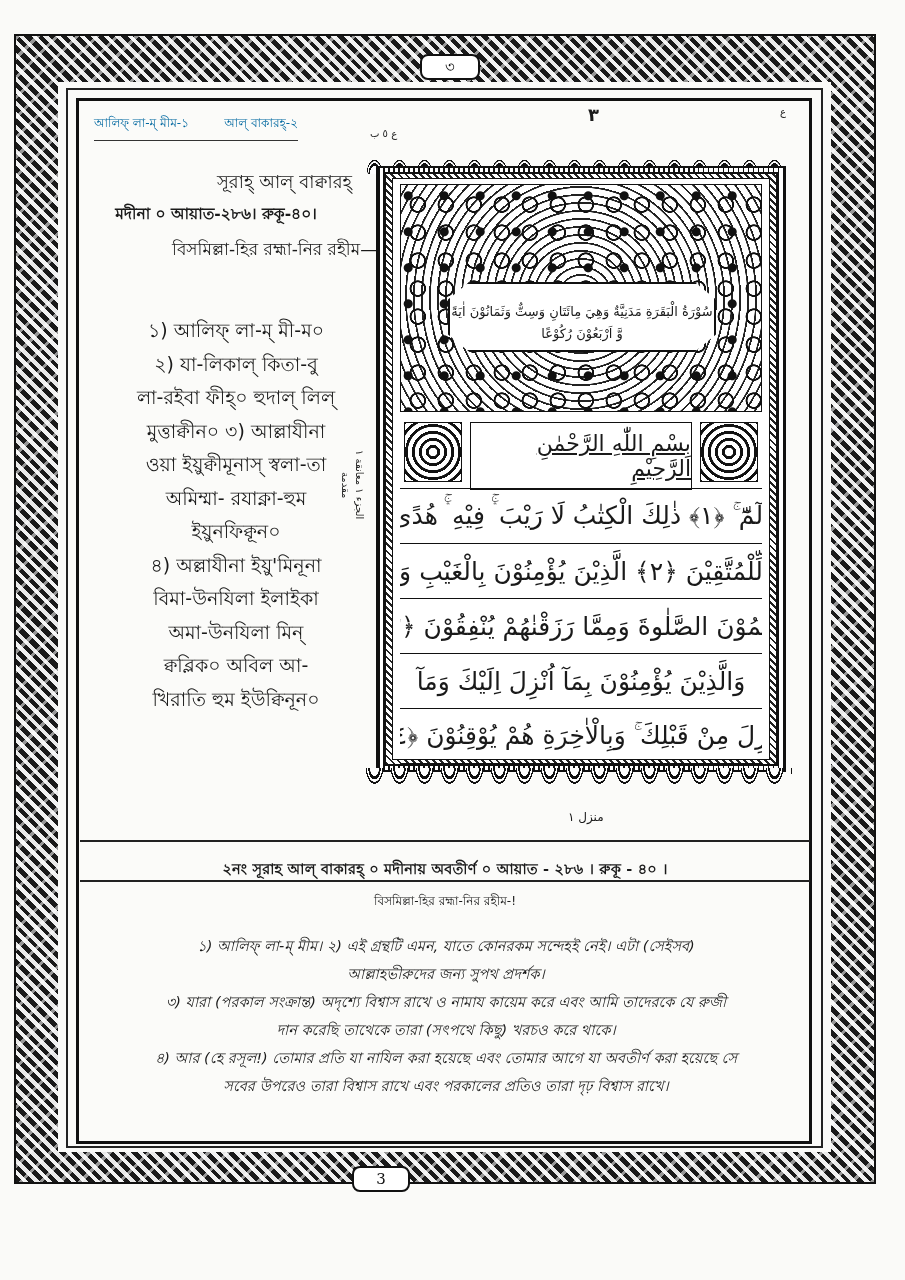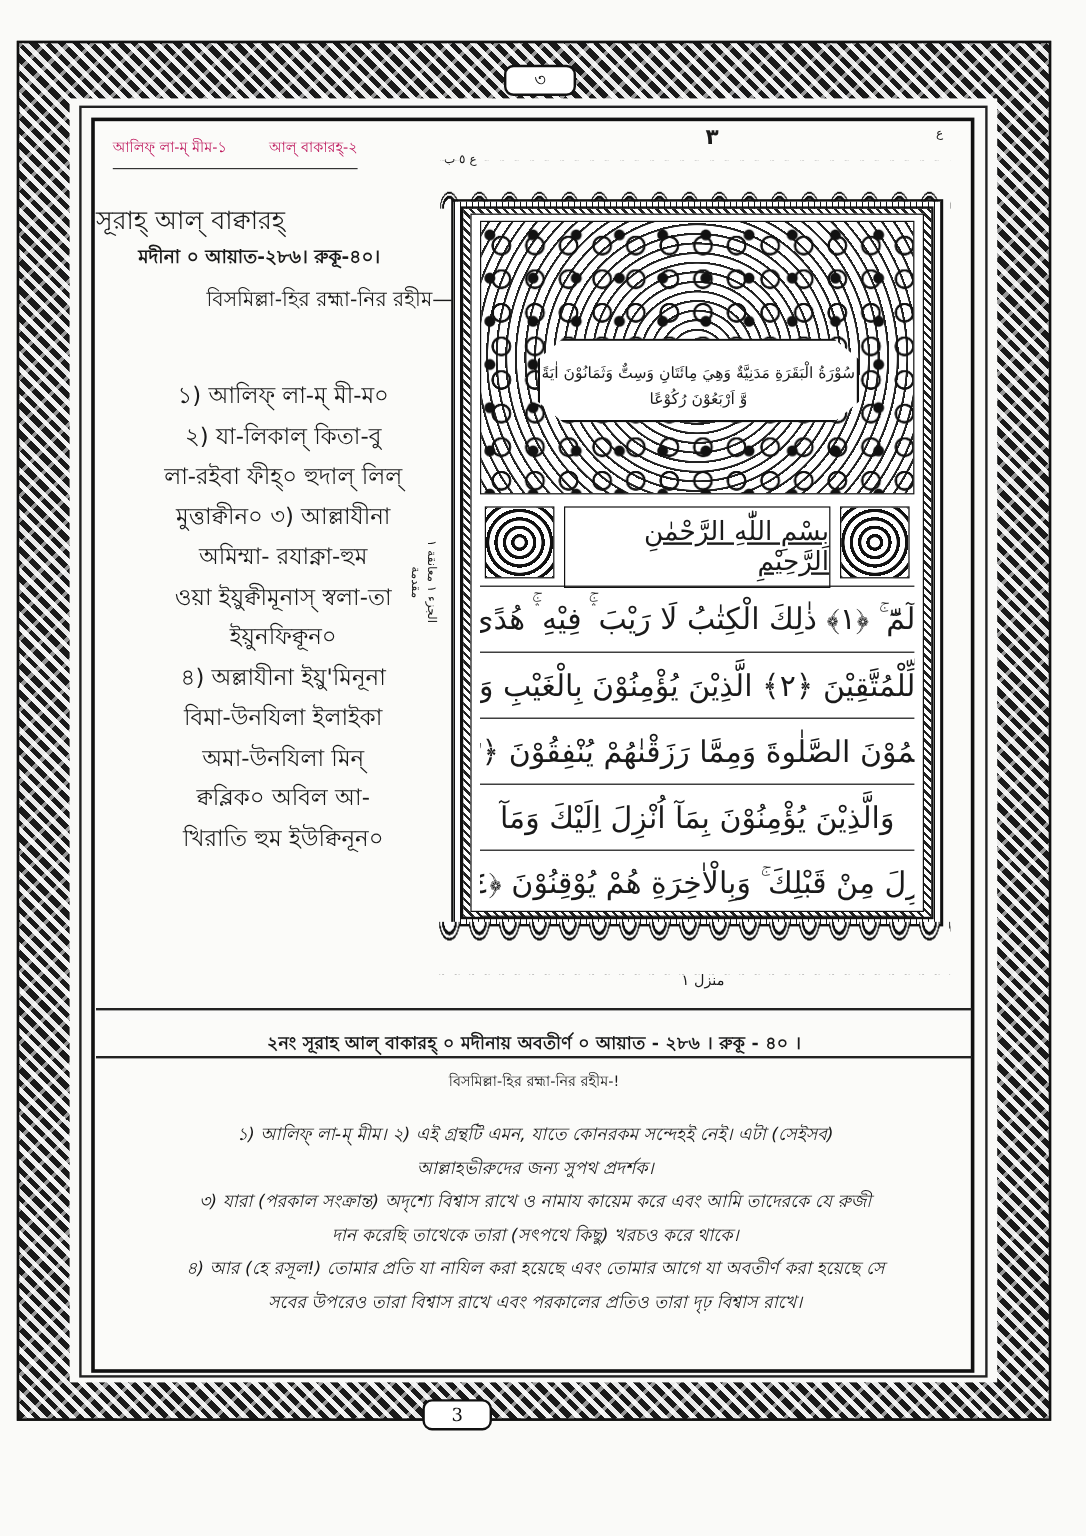--- a/index.html
+++ b/index.html
@@ -20,23 +20,23 @@
   .frame-outer { position:absolute; left:66px; top:88px; width:757px; height:1060px; border:2px solid #222; box-sizing:border-box; }
   .frame { position:absolute; left:76px; top:98px; width:736px; height:1046px; border:3px solid #111; box-sizing:border-box; background:#fbfbf9; }
 
   .top-tab, .bottom-tab { position:absolute; background:#fff; border:2px solid #111; border-radius:8px;
     font-family:"DejaVu Serif", serif; font-size:15px; text-align:center; color:#111; }
   .top-tab { left:420px; top:54px; width:56px; height:22px; line-height:22px; }
   .bottom-tab { left:352px; top:1166px; width:54px; height:22px; line-height:22px; }
 
   
   .left-col { position:absolute; left:80px; top:104px; width:268px; height:730px; }
-  .running-head { position:absolute; left:14px; top:10px; width:204px; font-size:12px; display:flex; justify-content:space-between; color:#be185d; }
+  .running-head { position:absolute; left:14px; top:10px; width:204px; font-size:12px; display:flex; justify-content:space-between; color:#0369a1; }
   .running-rule { position:absolute; left:14px; top:36px; width:204px; border-top:1.5px solid #333; }
-  .surah-title { position:absolute; left:0; top:64px; width:272px; text-align:left; font-size:21px; }
+  .surah-title { position:absolute; left:0; top:64px; width:272px; text-align:right; font-size:18px; }
   .surah-meta { position:absolute; left:0; top:98px; width:272px; text-align:center; font-size:15.5px;font-weight:bold; }
   .bismillah-bn { position:absolute; left:0; top:132px; width:272px; text-align:right; font-size:17px; font-weight:normal;padding-left:32px; }
   .translit { position:absolute; left:0; top:210px; width:272px; text-align:center; font-size:19px; line-height:33.5px; }
   .translit div { white-space:nowrap;padding-left:40px; }
 
   
   .arabic-zone { position:absolute; left:340px; top:104px; width:468px; height:735px; }
   .page-num-ar { position:absolute; left:248px; top:0; font-size:18px; font-weight:bold; }
   .corner-note-l { position:absolute; left:30px; top:24px; font-size:10px; }
   .corner-note-r { position:absolute; right:22px; top:2px; font-size:10px; }
@@ -110,22 +110,22 @@
   </div>
   <div class="running-rule"></div>
   <div class="surah-title">সূরাহ্ আল্ বাক্বারহ্</div>
   <div class="surah-meta">মদীনা ০ আয়াত-২৮৬। রুকূ-৪০।</div>
   <div class="bismillah-bn">বিসমিল্লা-হির রহ্মা-নির রহীম—!</div>
   <div class="translit">
     <div>১) আলিফ্ লা-ম্ মী-ম০</div>
     <div>২) যা-লিকাল্ কিতা-বু</div>
     <div>লা-রইবা ফীহ্০ হুদাল্ লিল্</div>
     <div>মুত্তাক্বীন০ ৩) আল্লাযীনা</div>
+    <div>ওয়া ইয়ুক্বীমূনাস্ স্বলা-তা</div>
     <div>অমিম্মা- রযাক্না-হুম</div>
-    <div>ওয়া ইয়ুক্বীমূনাস্ স্বলা-তা</div>
     <div>ইয়ুনফিক্বূন০</div>
     <div>৪) অল্লাযীনা ইয়ু'মিনূনা</div>
     <div>বিমা-উনযিলা ইলাইকা</div>
     <div>অমা-উনযিলা মিন্</div>
     <div>ক্বব্লিক০ অবিল আ-</div>
     <div>খিরাতি হুম ইউক্বিনূন০</div>
   </div>
 </div>
 
 <div class="arabic-zone">

